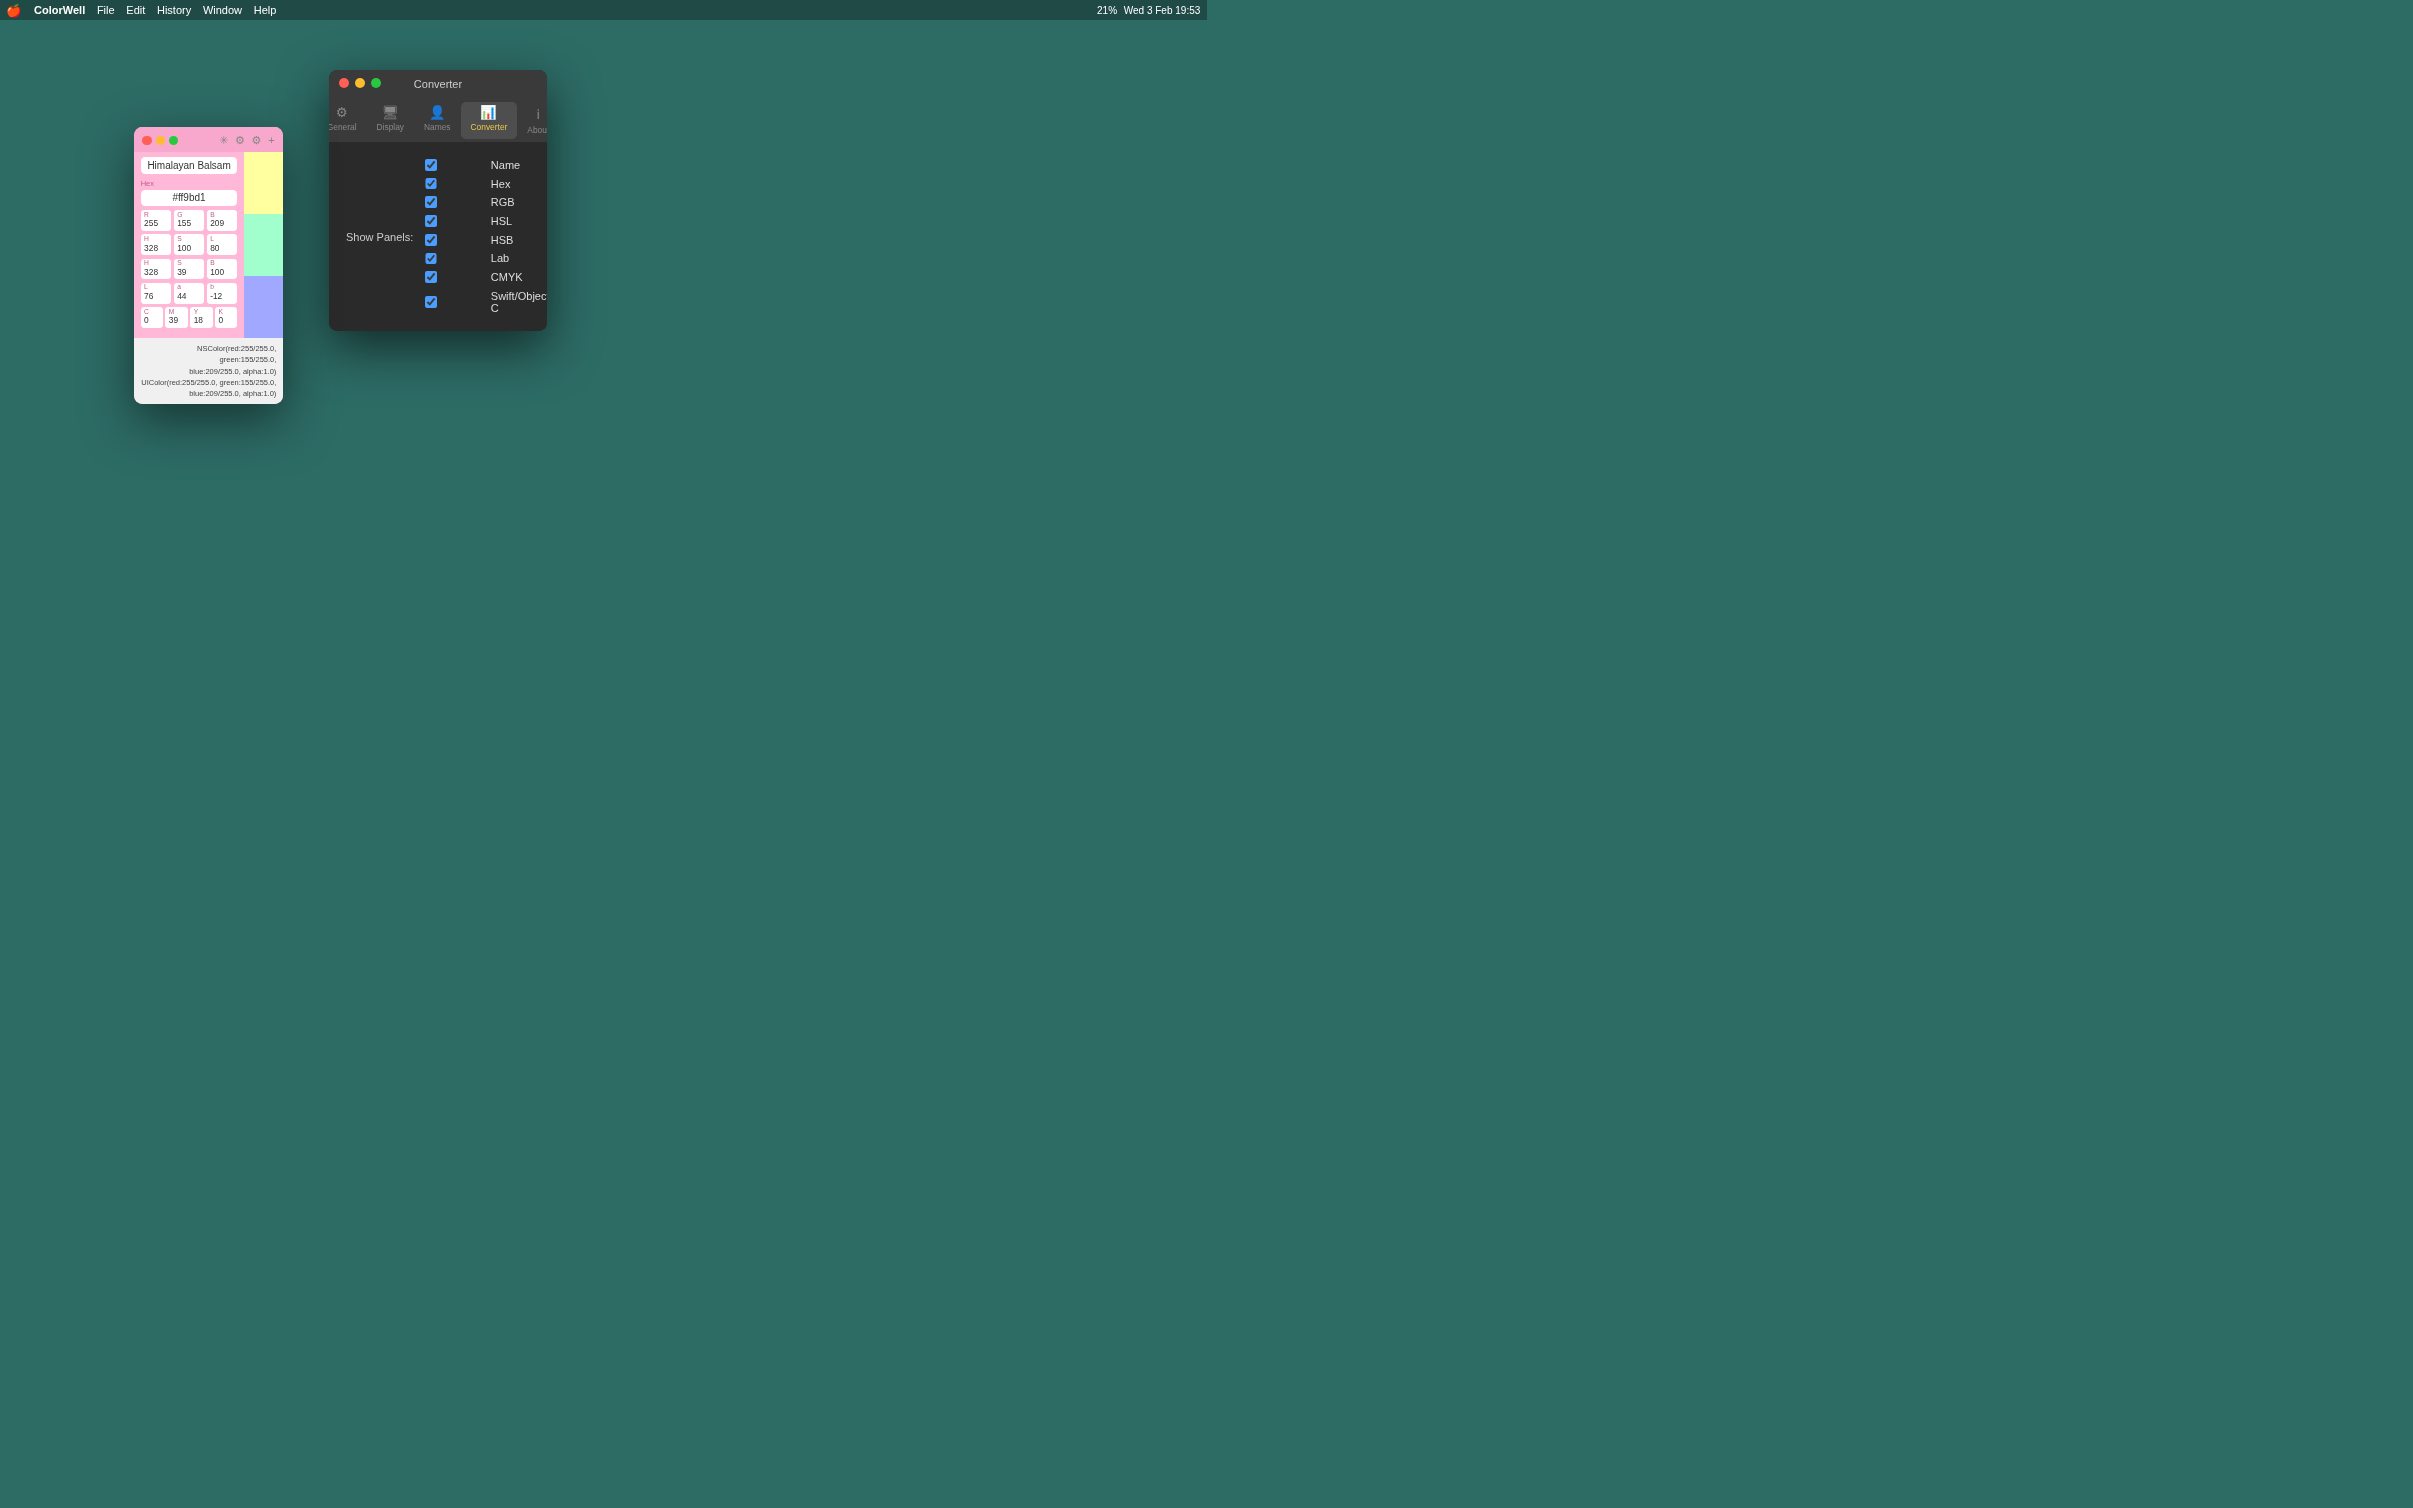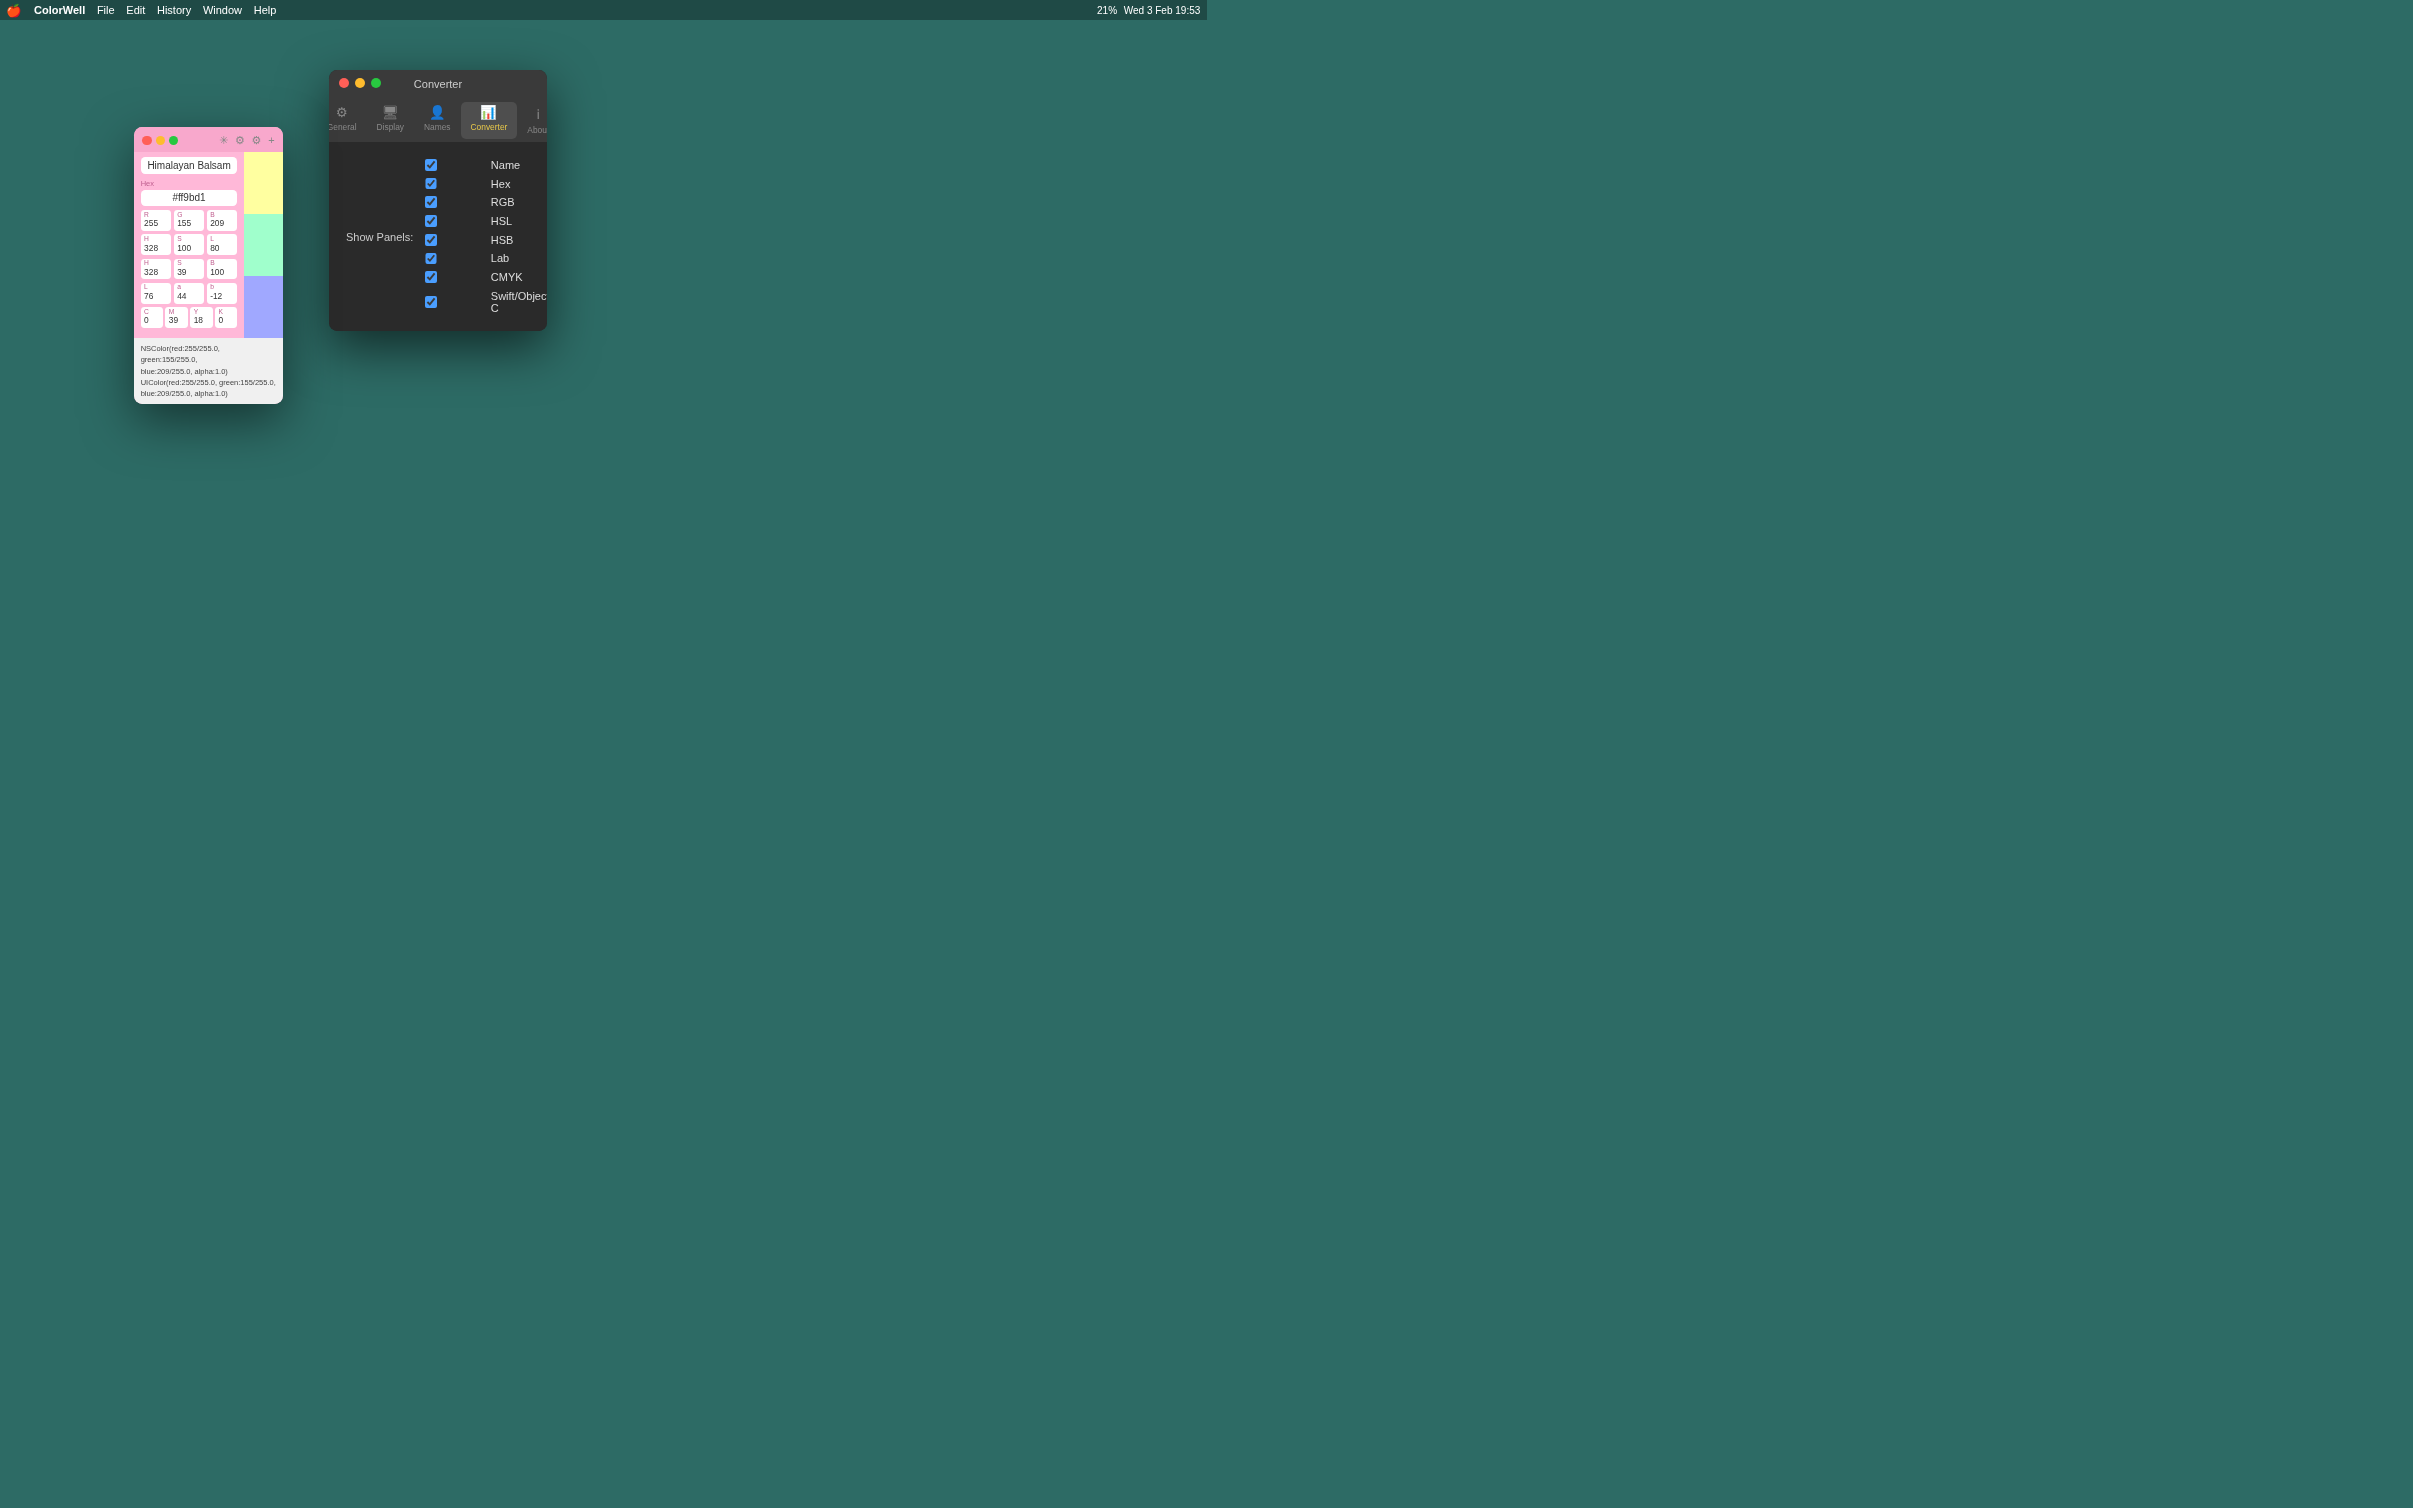--- a/index.html
+++ b/index.html
@@ -266,21 +266,21 @@
       color: #333;
     }
 
     
     .cw-code-area {
       background: #f0f0f0;
       padding: 5px 6.7px;
       font-size: 7.5px;
       color: #444;
       line-height: 1.5;
-      text-align: left;
+      text-align: right;
     }
   </style>
 </head>
 <body>
 
 <div class="menubar">
   <div class="menubar-left">
     <span class="apple-icon">🍎</span>
     <span class="menubar-app">ColorWell</span>
     <span>File</span>

